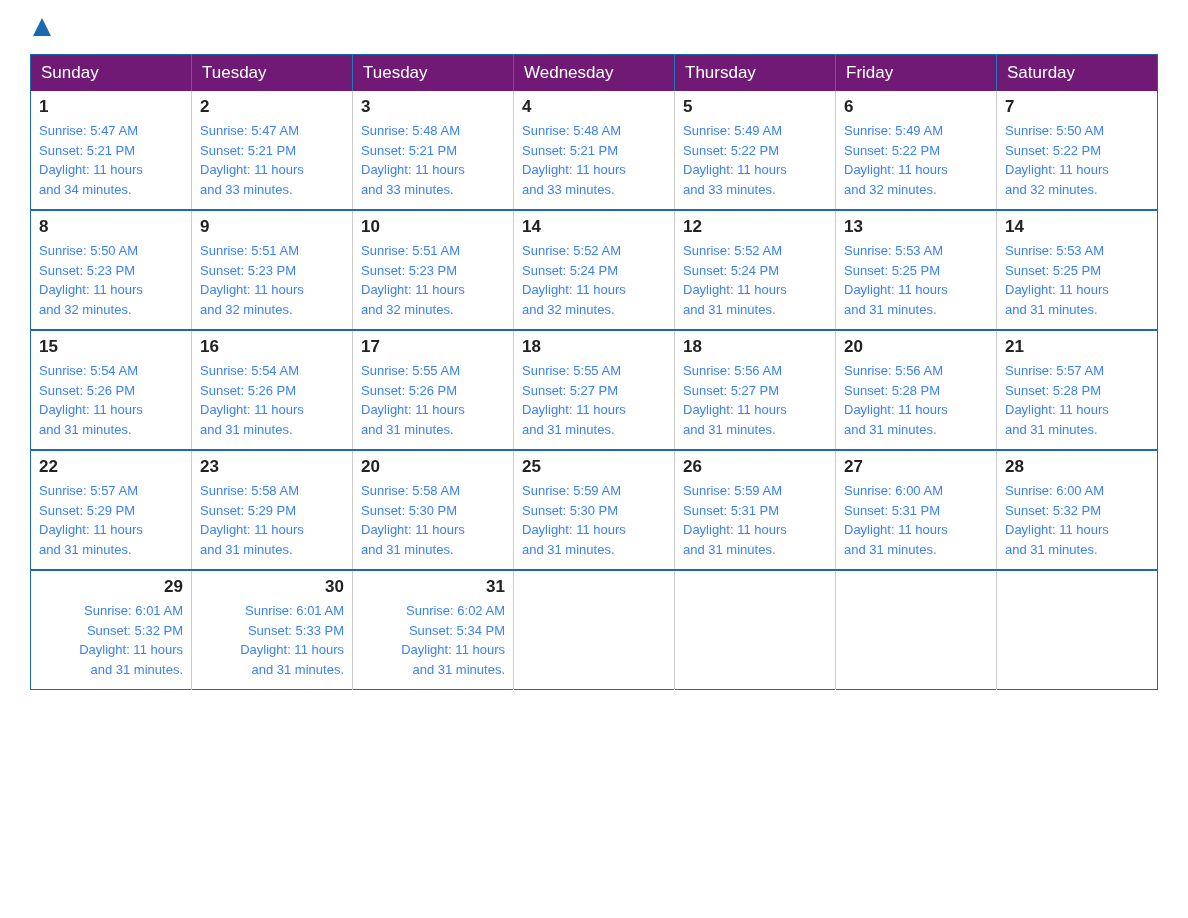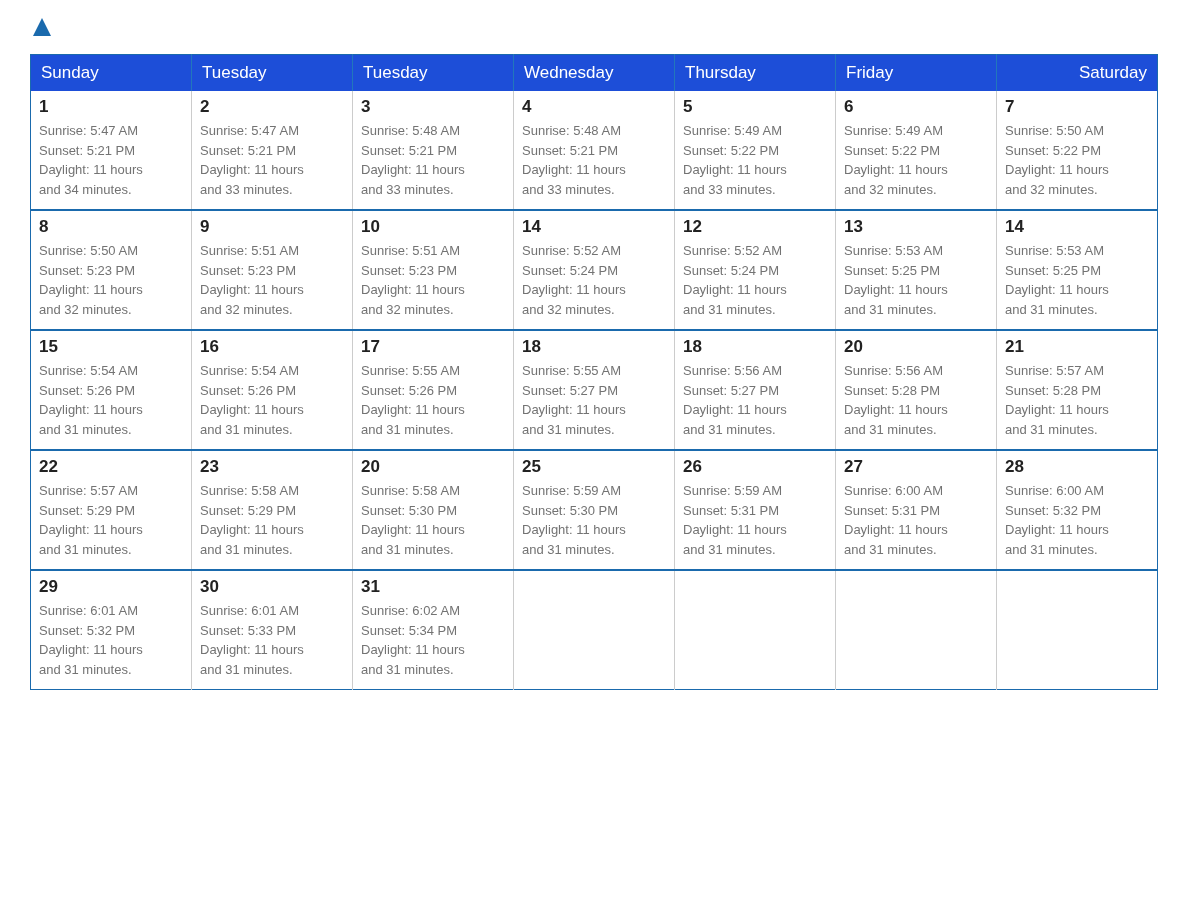--- a/index.html
+++ b/index.html
@@ -34,57 +34,57 @@
       font-size: 20px;
       color: #444;
       margin-top: 4px;
     }
     .calendar {
       width: 100%;
       border-collapse: collapse;
       border: 1px solid #1a6aad;
     }
     .calendar th {
-      background-color: #1d4ed8;
+      background-color: #701a75;
       color: #fff;
       font-size: 17px;
       font-weight: normal;
       padding: 8px 10px;
       text-align: left;
       border-right: 1px solid #2277bb;
     }
     .calendar th:last-child {
       border-right: none;
-      text-align: right;
     }
     .calendar td {
       vertical-align: top;
       padding: 6px 8px 10px 8px;
       border-right: 1px solid #ccc;
       border-bottom: 2px solid #1a6aad;
       font-size: 13px;
       color: #333;
       width: calc(100% / 7);
     }
     .calendar td:last-child {
       border-right: none;
     }
     .calendar tr:last-child td {
       border-bottom: none;
+      text-align: right;
     }
     .day-number {
       font-size: 17px;
       font-weight: bold;
       color: #222;
       display: block;
       margin-bottom: 4px;
     }
     .day-info {
       font-size: 13px;
-      color: #737373;
+      color: #3b82f6;
       line-height: 1.5;
     }
     .empty-cell {
       background: #fff;
     }
     .logo-row {
       display: flex;
       align-items: center;
     }
     .logo-text {

